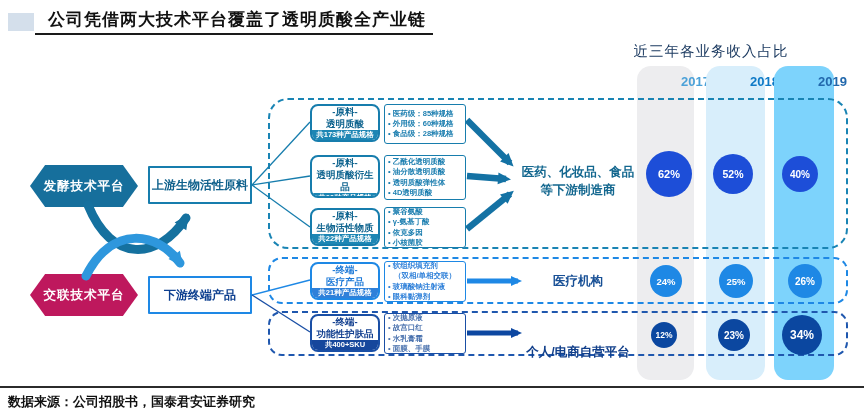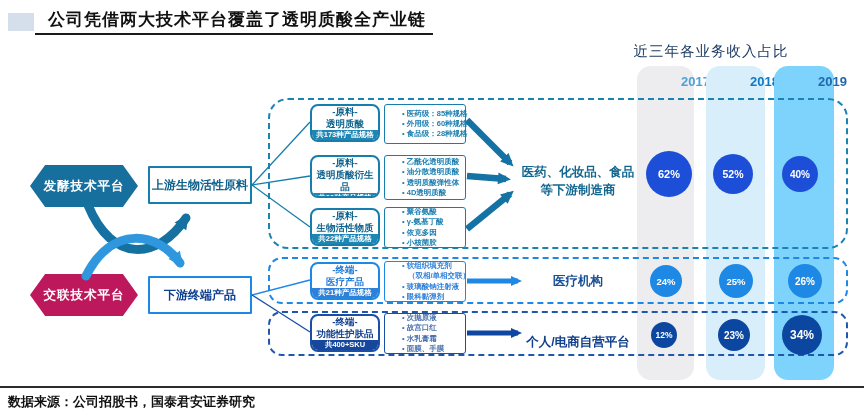--- a/index.html
+++ b/index.html
@@ -32,34 +32,34 @@
         overflow:hidden;box-sizing:border-box;display:flex;flex-direction:column;z-index:3;}
   .pbox .tt{flex:1;display:flex;flex-direction:column;justify-content:center;align-items:center;
         font-weight:bold;font-size:9.5px;line-height:1.25;text-align:center;}
   .pbox .ft{height:13px;display:flex;align-items:center;justify-content:center;color:#fff;
         font-size:7.5px;font-weight:bold;white-space:nowrap;}
   .pbox.g1{border-color:#177dad;}.pbox.g1 .tt{color:#0f648f;}.pbox.g1 .ft{background:#1d86b4;}
   .pbox.g2{border-color:#1e88e5;}.pbox.g2 .tt{color:#1e7ad8;}.pbox.g2 .ft{background:#2f80d9;}
   .pbox.g3{border-color:#1a4fa5;}.pbox.g3 .tt{color:#123f8f;}.pbox.g3 .ft{background:#16479c;}
   
   .bbox{position:absolute;width:82px;background:#fff;border:1.5px solid;border-radius:3px;
-        padding:2px 17px;box-sizing:border-box;display:flex;flex-direction:column;
+        padding:2px 3px;box-sizing:border-box;display:flex;flex-direction:column;
         justify-content:center;z-index:3;}
   .bbox .bl{font-size:7.5px;line-height:1.35;font-weight:bold;white-space:nowrap;}
   .bbox .bl::before{content:"• ";}
   .bbox .bl.no-dot::before{content:"";}
   .bbox .bl.no-dot{padding-left:6px;}
   .bbox.g1{border-color:#177dad;}.bbox.g1 .bl{color:#1d7fb0;}
   .bbox.g2{border-color:#1e88e5;}.bbox.g2 .bl{color:#2f80d9;}
   .bbox.g3{border-color:#1a4fa5;}.bbox.g3 .bl{color:#4a72ae;}
   
   .target{position:absolute;left:512px;width:132px;text-align:center;font-weight:bold;z-index:3;}
   .target.t1{top:164px;font-size:12.5px;line-height:1.4;color:#13678f;}
   .target.t2{top:273px;font-size:12.5px;color:#174f95;}
-  .target.t3{top:334px;font-size:12.5px;color:#113f8a;}
+  .target.t3{top:344px;font-size:12.5px;color:#113f8a;}
   
   .panel-title{position:absolute;left:606px;top:42px;width:210px;text-align:center;
         font-size:14.5px;font-weight:normal;color:#17365d;letter-spacing:1px;}
   .pill{position:absolute;top:66px;height:314px;border-radius:14px;z-index:1;
         text-align:center;font-weight:bold;font-size:13px;padding-top:8px;box-sizing:border-box;padding-left:44px;}
   .pill.p1{left:637px;width:57px;background:#ededef;color:#4ba1d8;}
   .pill.p2{left:706px;width:59px;background:#d8eefb;color:#0e79c6;}
   .pill.p3{left:774px;width:60px;background:#7dd3fc;color:#2268ac;}
   
   .circle{position:absolute;border-radius:50%;color:#fff;font-weight:bold;z-index:3;

